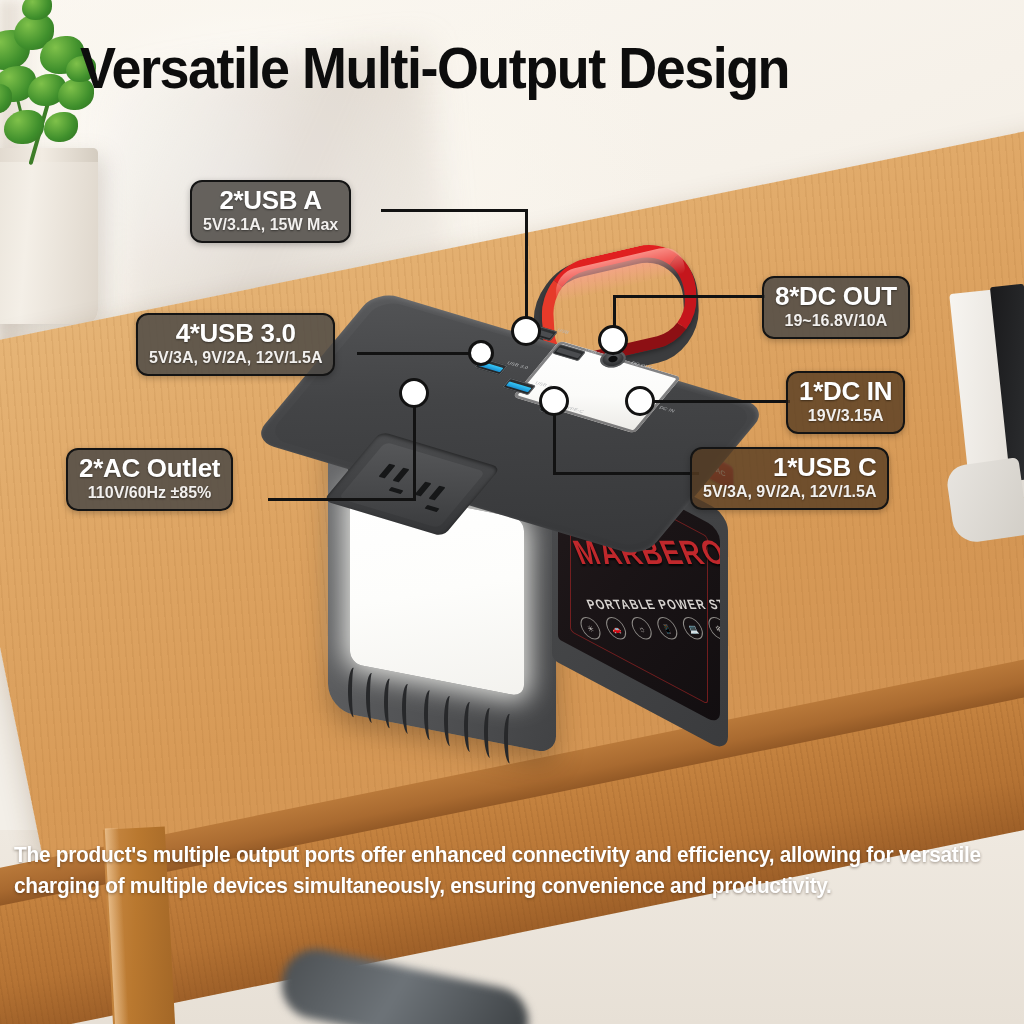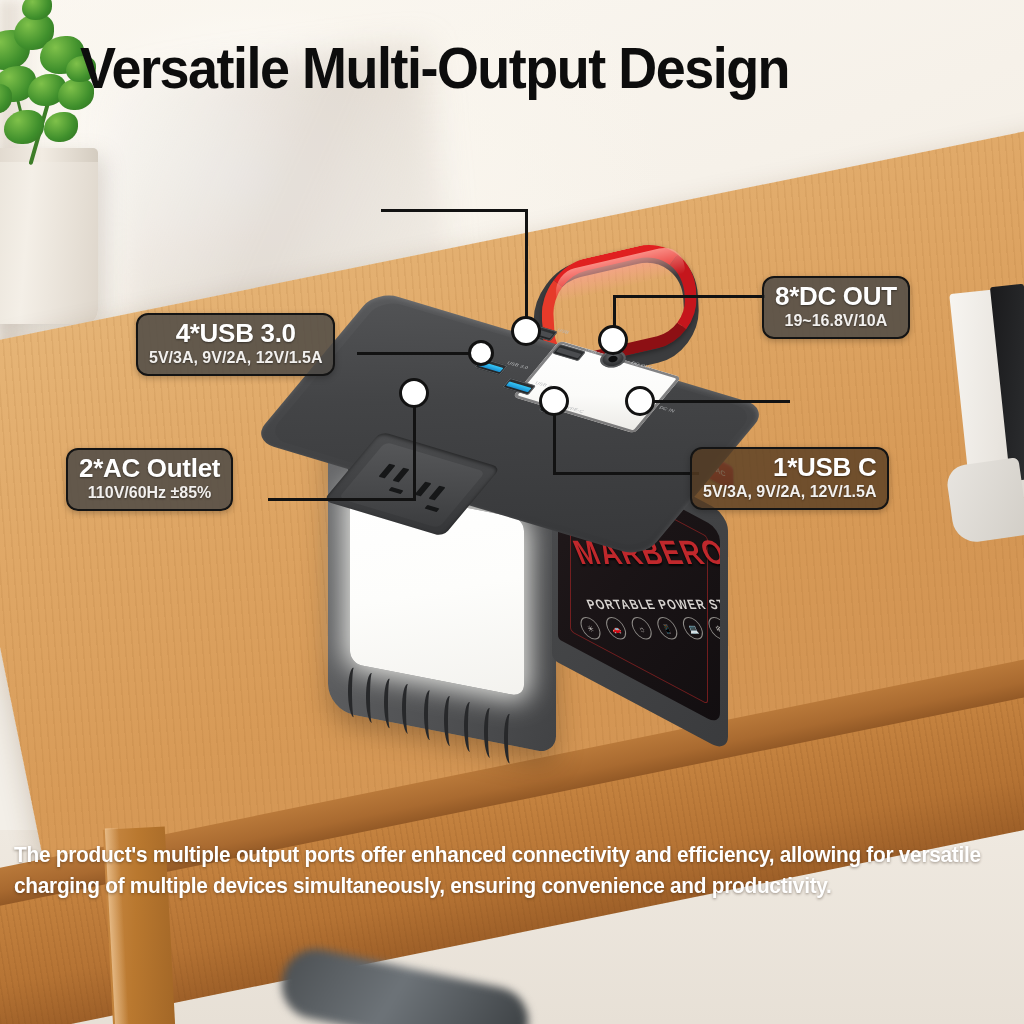--- a/index.html
+++ b/index.html
@@ -544,36 +544,44 @@
   <div class="leader lead-v" style="left:613px; top:295px; height:38px;"></div>
   <div class="dot" style="left:598px; top:325px;"></div>
 
   <div class="leader lead-h" style="left:650px; top:400px; width:140px;"></div>
   <div class="dot" style="left:625px; top:386px;"></div>
 
   <div class="leader lead-h" style="left:553px; top:472px; width:146px;"></div>
   <div class="leader lead-v" style="left:553px; top:404px; height:70px;"></div>
   <div class="dot" style="left:539px; top:386px;"></div>
 
+  <div class="callout" style="left:190px; top:180px;">
+    <div class="title">2*USB A</div>
+    <div class="sub">5V/3.1A, 15W Max</div>
+  </div>
 
   <div class="callout" style="left:136px; top:313px;">
     <div class="title">4*USB 3.0</div>
     <div class="sub">5V/3A, 9V/2A, 12V/1.5A</div>
   </div>
 
   <div class="callout" style="left:66px; top:448px;">
     <div class="title">2*AC Outlet</div>
     <div class="sub">110V/60Hz ±85%</div>
   </div>
 
   <div class="callout" style="left:762px; top:276px;">
     <div class="title">8*DC OUT</div>
     <div class="sub">19~16.8V/10A</div>
   </div>
 
+  <div class="callout wood" style="left:786px; top:371px;">
+    <div class="title">1*DC IN</div>
+    <div class="sub">19V/3.15A</div>
+  </div>
 
   <div class="callout wood" style="left:690px; top:447px;text-align:right;">
     <div class="title">1*USB C</div>
     <div class="sub">5V/3A, 9V/2A, 12V/1.5A</div>
   </div>
 
   <div id="page-title">Versatile Multi-Output Design</div>
   <div id="caption">The product's multiple output ports offer enhanced connectivity and efficiency, allowing for versatile charging of multiple devices simultaneously, ensuring convenience and productivity.</div>
 
 </div>

